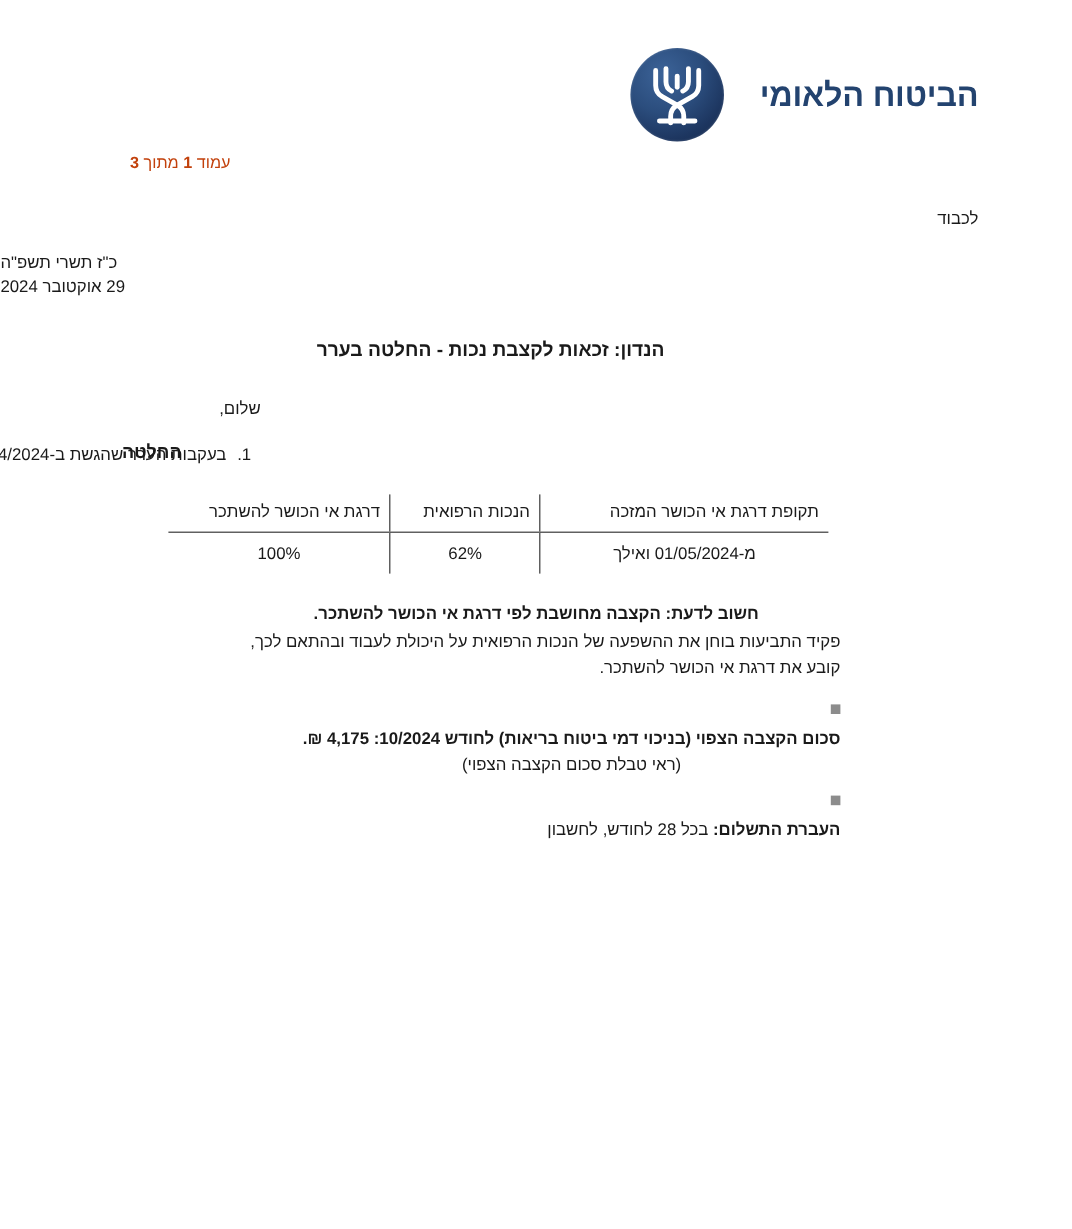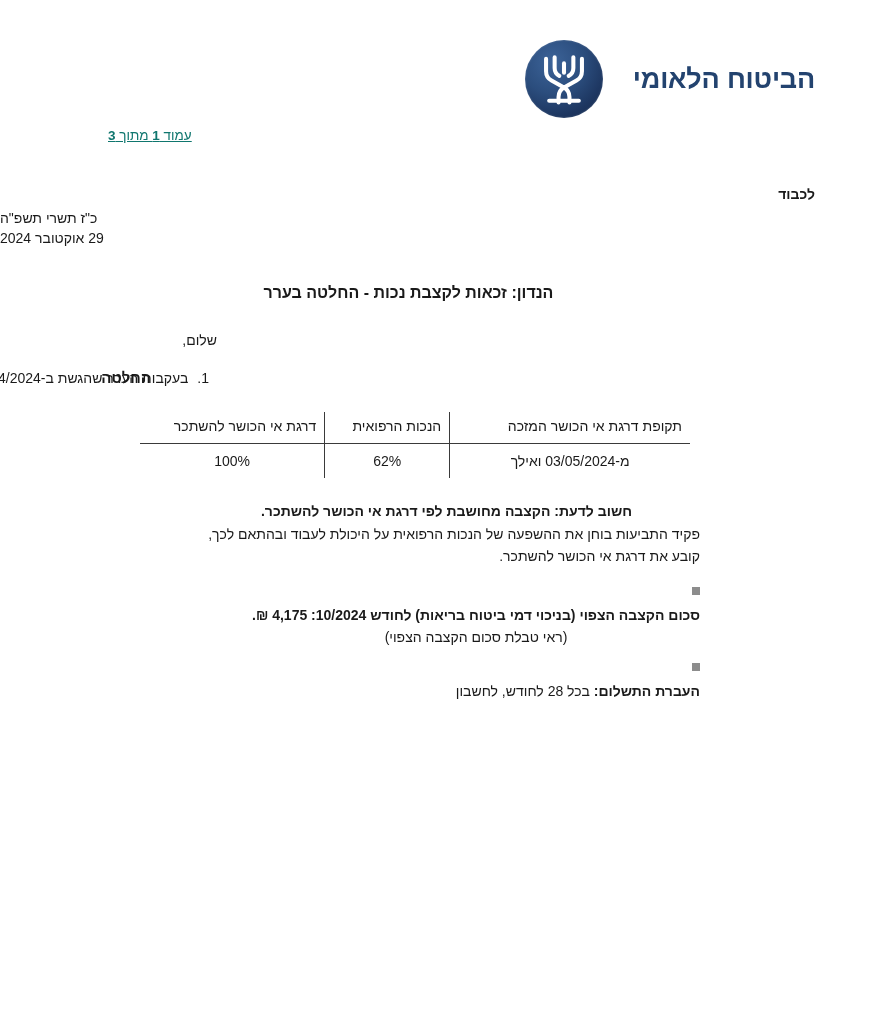--- a/index.html
+++ b/index.html
@@ -86,23 +86,22 @@
     left: 0;
     width: 0;
     height: 52px;
     border-left: 1.6px solid #7d93c0;
   }
   .page-count {
     position: absolute;
     top: 128px;
     left: 108px;
     font-size: 13.5px;
-    color: #0f766e;
-    white-space: nowrap;
-    text-decoration: underline;
+    color: #c2410c;
+    white-space: nowrap;
   }
   .page-count b { font-weight: bold; }
 
   .brand {
     position: absolute;
     top: 40px;
     right: 78px;
     display: flex;
     flex-direction: row;
     align-items: center;
@@ -122,24 +121,23 @@
     background: radial-gradient(circle at 35% 28%, #3c6398 0%, #2b4d7d 42%, #1d3660 72%, #16294a 100%);
     position: relative;
     flex: 0 0 auto;
     box-shadow: inset 0 0 2px rgba(255,255,255,0.25);
   }
   .logo svg { position: absolute; inset: 0; }
 
   
   .addressee {
     position: absolute;
-    top: 186px;
+    top: 174px;
     right: 78px;
     font-size: 14px;
-    font-weight: bold;
   }
   .date-block {
     position: absolute;
     top: 208px;
     left: 0;
     width: 278px;
     text-align: left;
     font-size: 14px;
     line-height: 20px;
   }
@@ -301,21 +299,21 @@
   <table class="table">
     <thead>
       <tr>
         <th class="col-period">תקופת דרגת אי הכושר המזכה</th>
         <th class="col-medical">הנכות הרפואית</th>
         <th class="col-earn">דרגת אי הכושר להשתכר</th>
       </tr>
     </thead>
     <tbody>
       <tr>
-        <td class="col-period">מ-03/05/2024 ואילך</td>
+        <td class="col-period">מ-01/05/2024 ואילך</td>
         <td class="col-medical">62%</td>
         <td class="col-earn">100%</td>
       </tr>
     </tbody>
   </table>
 
   <div class="note">
     <span class="note-head">חשוב לדעת: הקצבה מחושבת לפי דרגת אי הכושר להשתכר.</span>
     <span class="note-body">פקיד התביעות בוחן את ההשפעה של הנכות הרפואית על היכולת לעבוד ובהתאם לכך, קובע את דרגת אי הכושר להשתכר.</span>
   </div>

